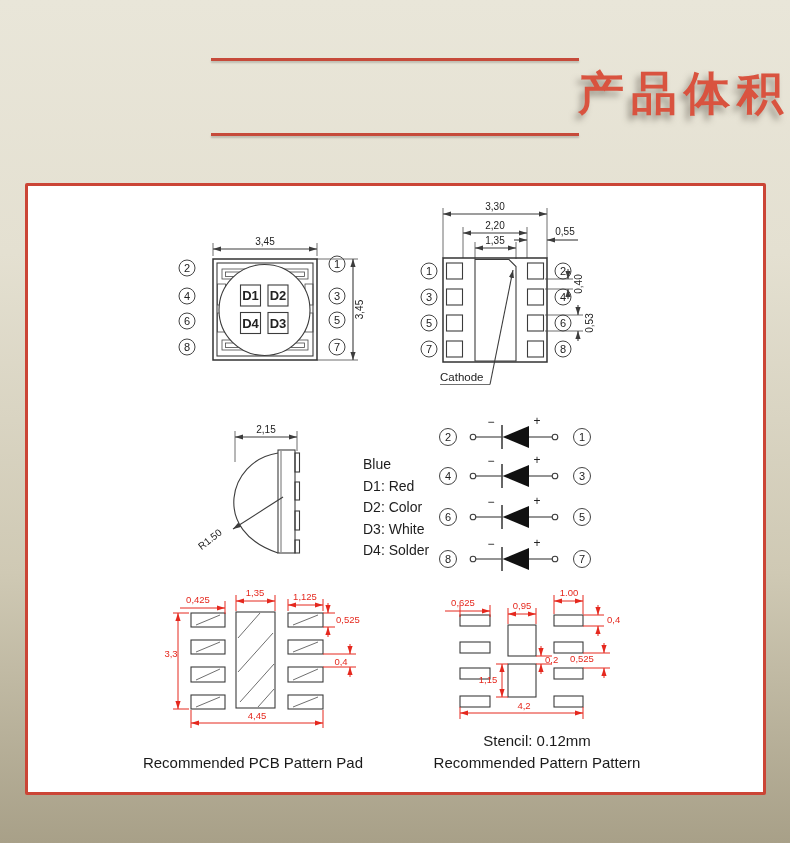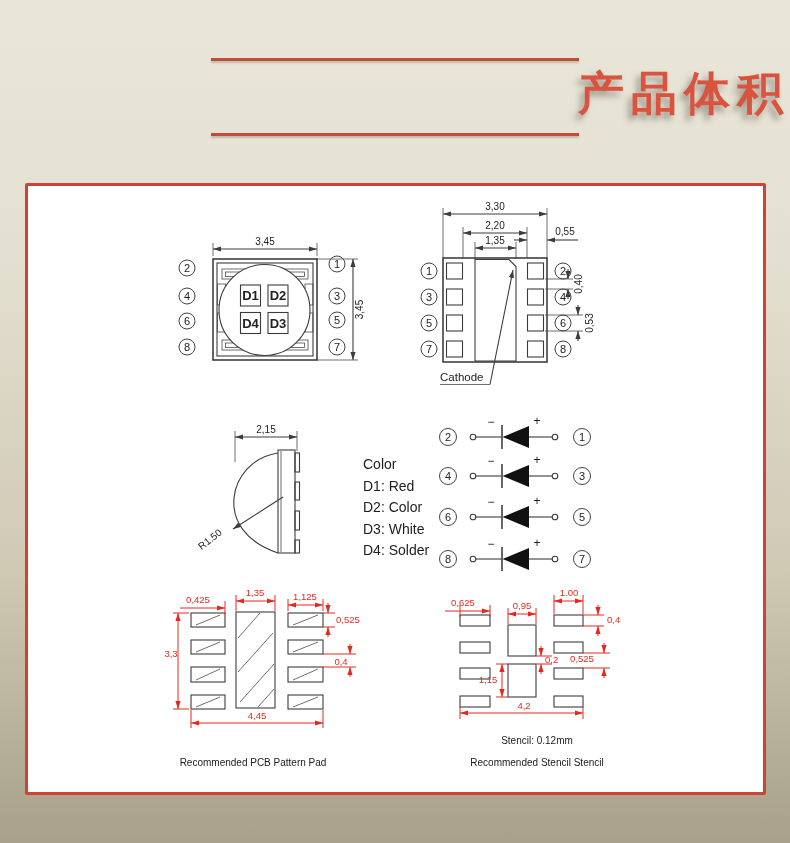--- a/index.html
+++ b/index.html
@@ -25,21 +25,21 @@
   .t-cath{font-size:11.5px;}
   .t-red{font-size:9.5px;fill:#e5281e;}
   .ln{stroke:#3c3c3c;stroke-width:1.1;fill:none;}
   .ln-thick{stroke:#333;stroke-width:1.5;fill:none;}
   .ln-thin{stroke:#4a4a4a;stroke-width:.8;fill:none;}
   .pin{stroke:#444;stroke-width:1;fill:none;}
   .rl{stroke:#e5281e;stroke-width:1;fill:none;}
   .fw{fill:#fff;}
   .tri{fill:#111;stroke:none;}
   .legend{position:absolute;left:335px;top:268px;font-size:14px;line-height:21.5px;color:#1d1d1d;}
-  .caption{position:absolute;text-align:center;font-size:10px;color:#1a1a1a;line-height:22px;}
+  .caption{position:absolute;text-align:center;font-size:15px;color:#1a1a1a;line-height:22px;}
   .caption-left{left:90px;top:566px;width:270px;}
   .caption-right{left:374px;top:544px;width:270px;}
 </style>
 </head>
 <body>
 
 <svg width="0" height="0" style="position:absolute">
   <defs>
     <marker id="ab" markerWidth="9" markerHeight="7" refX="8" refY="2.6" orient="auto-start-reverse" markerUnits="userSpaceOnUse">
       <path d="M0,0 L8,2.6 L0,5.2 Z" fill="#3c3c3c"></path>
@@ -208,21 +208,21 @@
         <rect class="ln" x="105" y="62" width="4.5" height="18"></rect>
         <rect class="ln" x="105" y="91" width="4.5" height="19"></rect>
         <rect class="ln" x="105" y="120" width="4.5" height="13"></rect>
         <path class="ln" d="M88,33 C62,37 46,57 44,78 C42,100 55,122 88,133"></path>
       </g>
       <line class="ln" x1="93" y1="77" x2="43" y2="109" marker-end="url(#ab)"></line>
       <text class="t-dim" text-anchor="middle" transform="translate(22,122) rotate(-38)">R1.50</text>
     </svg>
 
     <div class="legend">
-      <div>Color</div>
+      <div>Blue</div>
       <div>D1: Red</div>
       <div>D2: Color</div>
       <div>D3: White</div>
       <div>D4: Solder</div>
     </div>
 
     <svg class="diagram" style="left:402px;top:219px" width="190" height="175" viewBox="0 0 190 175">
 
       <g>
         <circle class="pin" cx="18" cy="32" r="8.5"></circle>
@@ -390,17 +390,17 @@
       <text class="t-red" x="177" y="43">0,4</text>
       <text class="t-red" x="152" y="82" text-anchor="middle">0,525</text>
       <text class="t-red" x="115" y="82.5">0,2</text>
       <text class="t-red" x="58" y="103" text-anchor="middle">1,15</text>
       <text class="t-red" x="94" y="129" text-anchor="middle">4,2</text>
     </svg>
 
     <div class="caption caption-left">Recommended PCB Pattern Pad</div>
     <div class="caption caption-right">
       <div>Stencil: 0.12mm</div>
-      <div>Recommended Stencil Stencil</div>
+      <div>Recommended Pattern Pattern</div>
     </div>
 
   </div>
 </div>
 
 </body></html>

